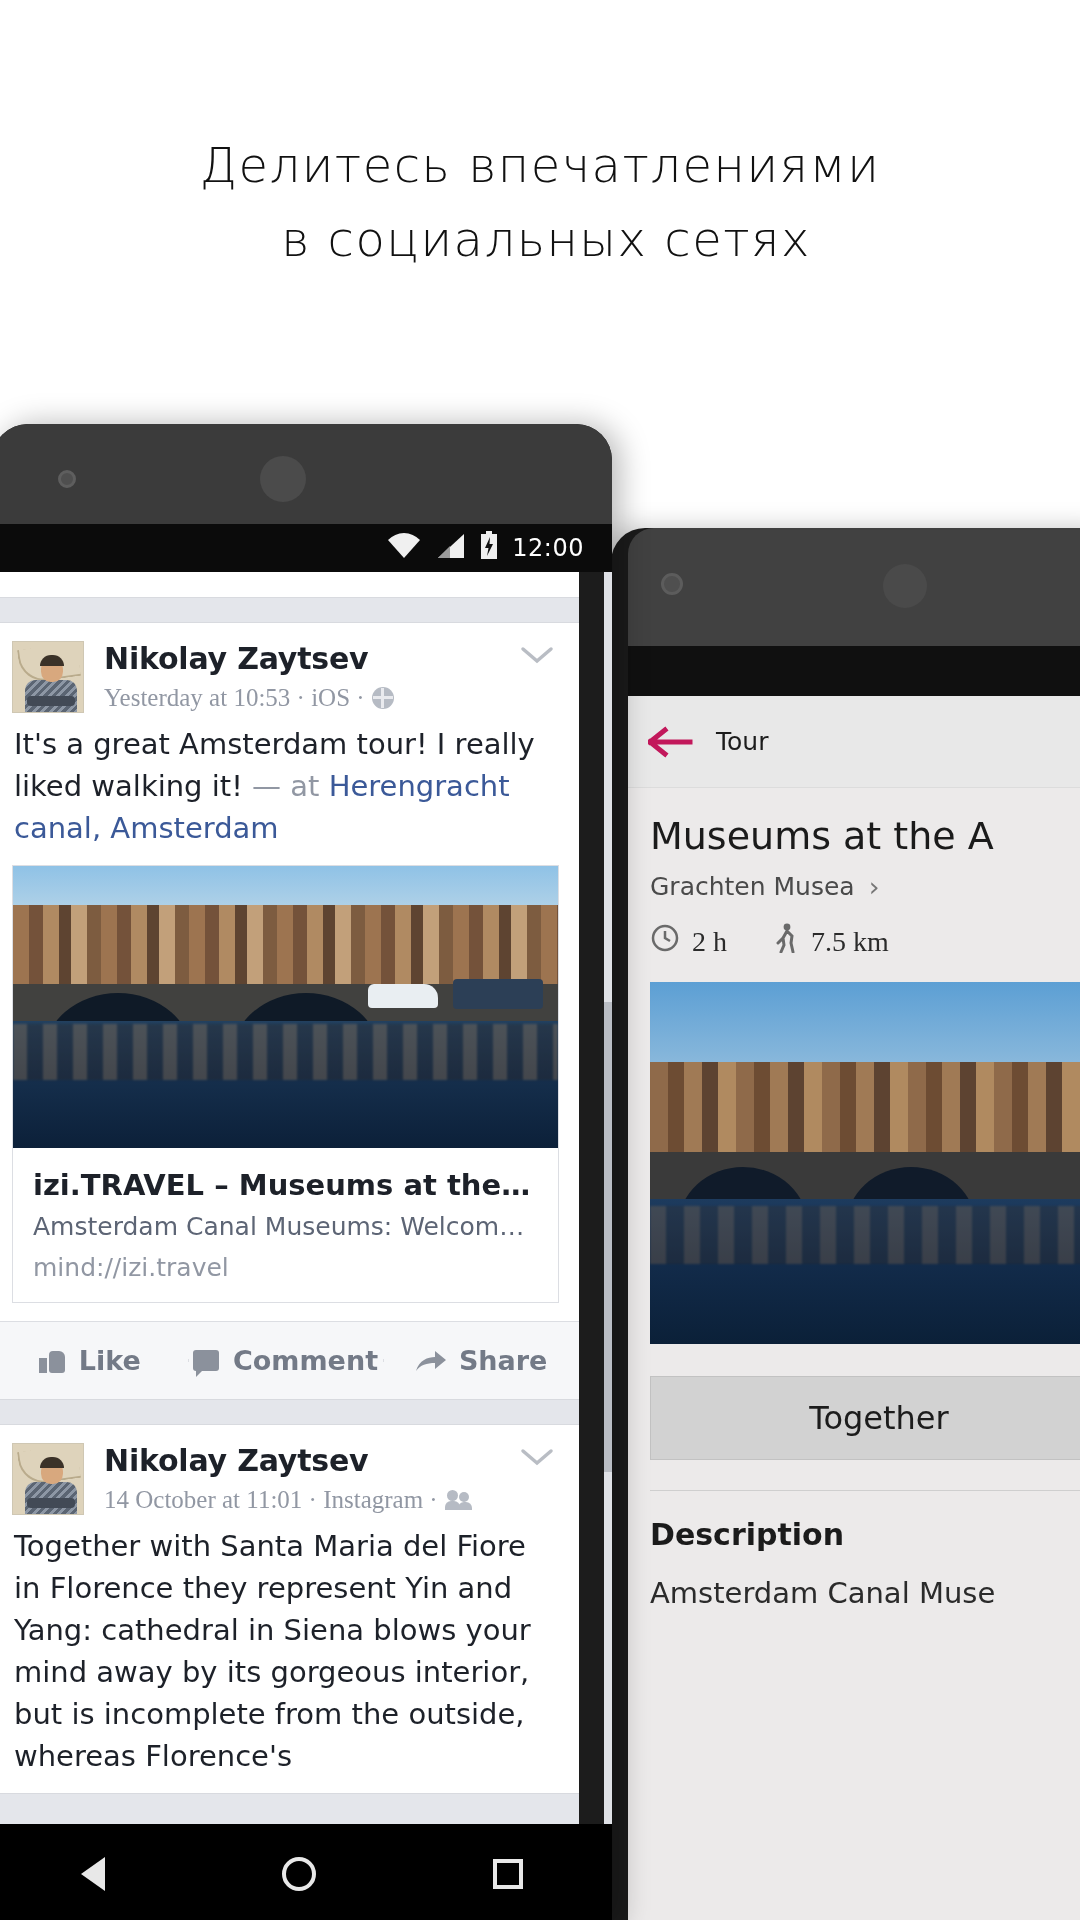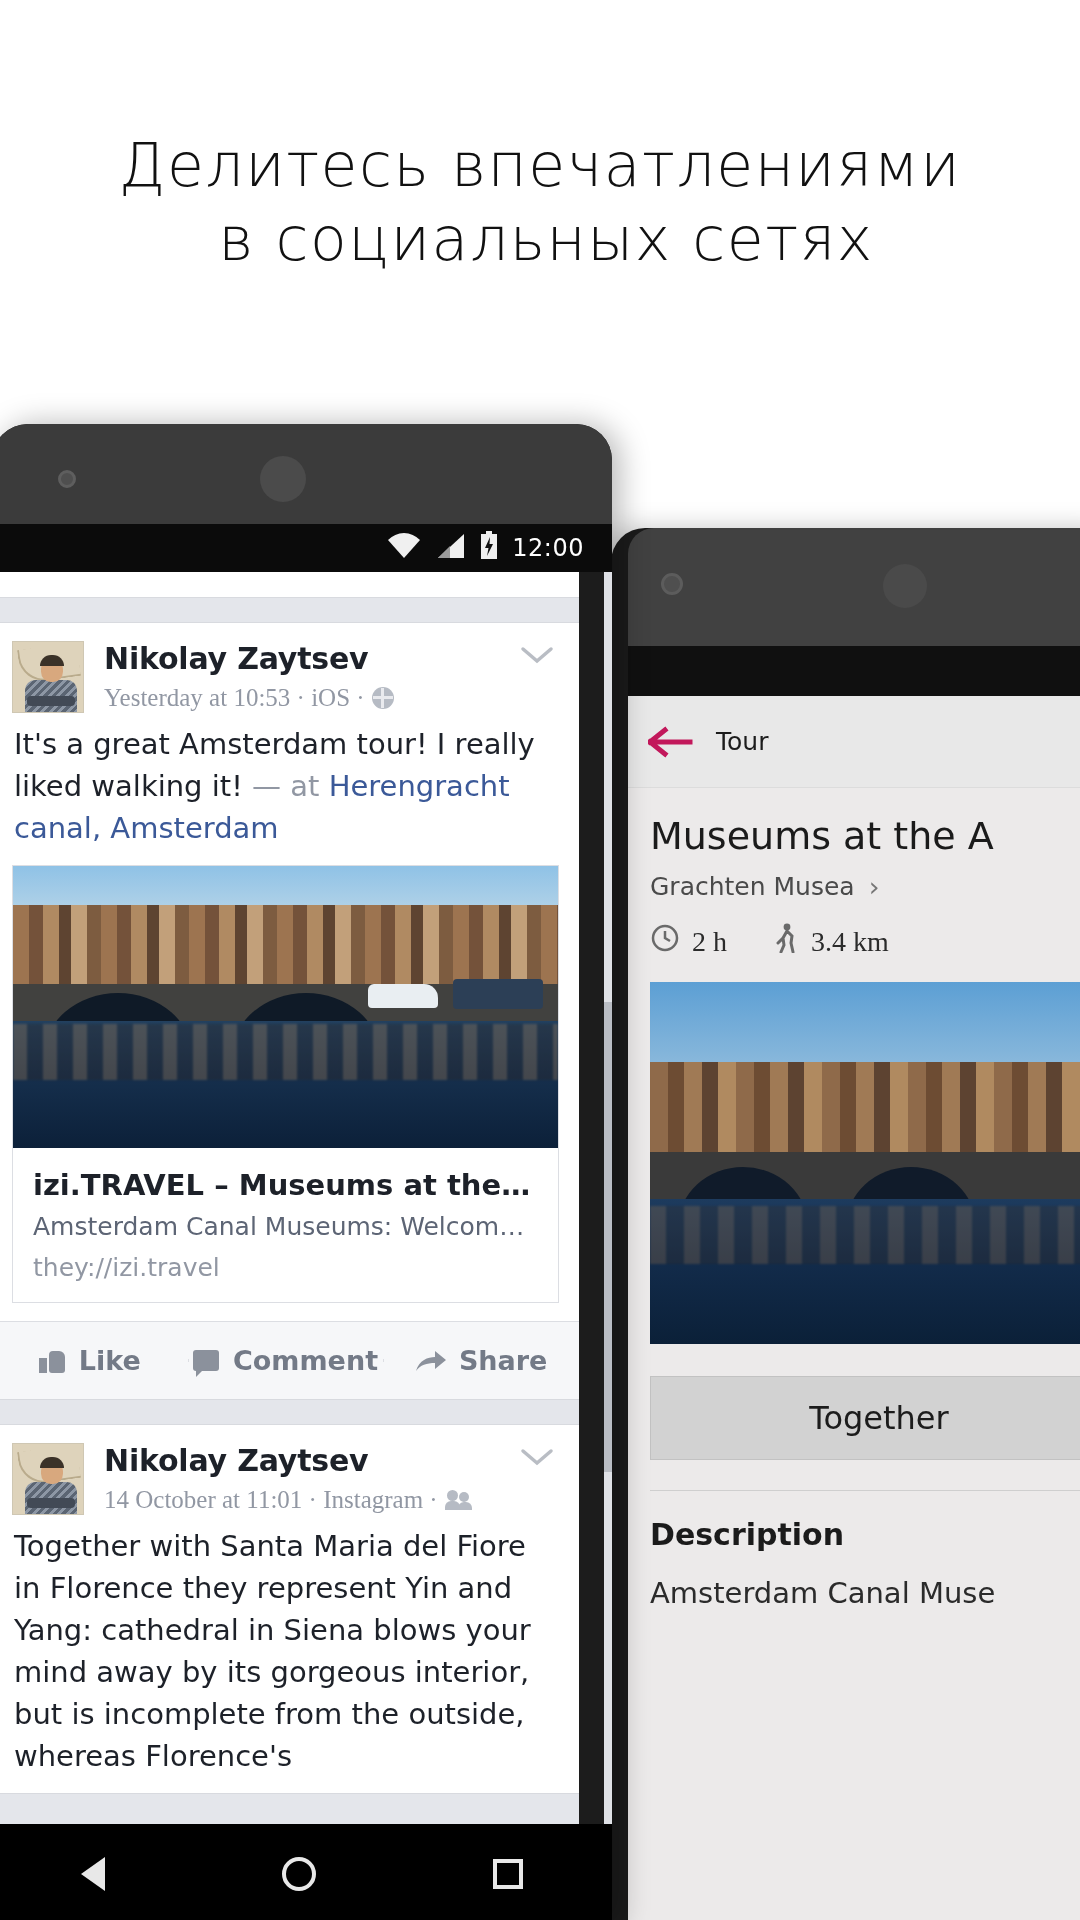--- a/index.html
+++ b/index.html
@@ -10,21 +10,21 @@
     overflow:hidden;
     position:relative;
   }
 
   
   .headline {
     position:absolute; top:128px; left:0; width:1080px;
     text-align:center;
     font-family:"DejaVu Sans", sans-serif;
     font-weight:300;
-    font-size:60px;
+    font-size:48px;
     line-height:74px;
     letter-spacing:1.5px;
     color:#111111;
   }
   .headline .l2 { display:block;margin-left:12px; }
 
   
   .phone-right {
     position:absolute;
     left:611px; top:528px;
@@ -397,21 +397,21 @@
           <span>2 h</span>
         </span>
         <span class="gap"></span>
         <span class="mi">
           <span>
             <svg width="26" height="30" viewBox="0 0 26 30">
               <circle cx="14" cy="4" r="3.4" fill="#6a6a6a"></circle>
               <path d="M14 8 L10 15 L5 20 M14 8 L19 13 L18 20 M10 15 L11 22 L8 29 M18 20 L20 29" stroke="#6a6a6a" stroke-width="3" fill="none" stroke-linecap="round"></path>
             </svg>
           </span>
-          <span>3.4 km</span>
+          <span>7.5 km</span>
         </span>
       </div>
 
       <div class="tour-photo">
         <div class="tp-sky"></div>
         <div class="tp-houses"></div>
         <div class="tp-bridge"></div>
         <div class="tp-arch1"></div>
         <div class="tp-arch2"></div>
         <div class="tp-water"></div>
@@ -499,21 +499,21 @@
           <div class="lpi-a1"></div>
           <div class="lpi-a2"></div>
           <div class="lpi-water"></div>
           <div class="lpi-ref"></div>
           <div class="lpi-boat1"></div>
           <div class="lpi-boat2"></div>
         </div>
         <div class="lp-txt">
           <div class="lp-title">izi.TRAVEL – Museums at the Amsterdam ...</div>
           <div class="lp-desc">Amsterdam Canal Museums: Welcome to this inspiring ...</div>
-          <div class="lp-url">they://izi.travel</div>
+          <div class="lp-url">mind://izi.travel</div>
         </div>
       </div>
 
       <div class="fb-actions">
         <div class="act">
           <span class="thumb-icon">
             <i class="ti-pad"></i>
               <i class="ti-hand"></i>
           </span>
           <span>Like</span>

